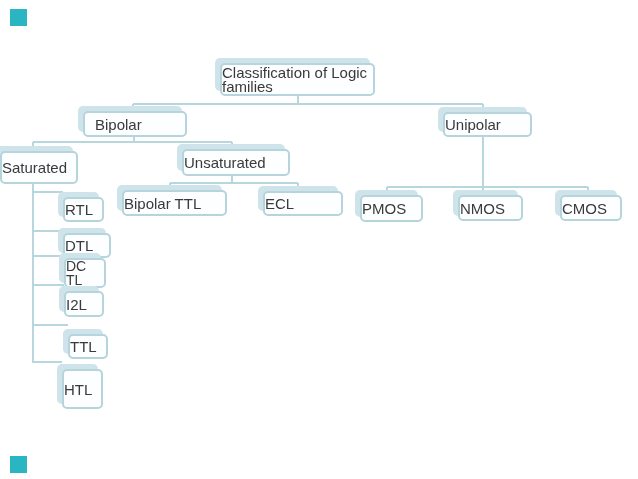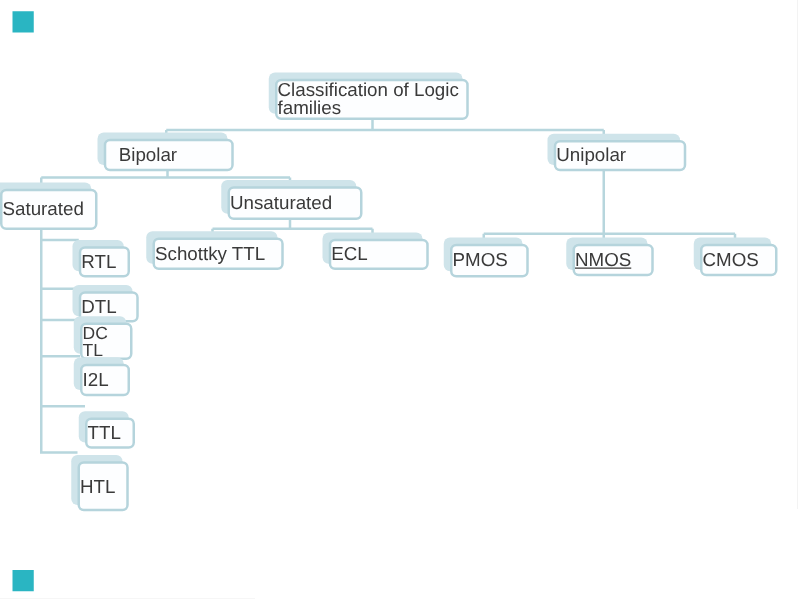--- a/index.html
+++ b/index.html
@@ -27,27 +27,27 @@
     border:2px solid var(--box-border);
     border-radius:5px;
     box-shadow:-5px -5px 0 0 var(--box-shadow);
     display:flex;flex-direction:column;align-items:flex-start;justify-content:center;
     text-align:center;color:var(--text);
     font-size:15px;line-height:15px;white-space:nowrap;overflow:hidden;
   }
   .node span{display:block;}
   #n-classification{left:220px;top:63px;width:155px;height:33px;font-size:15px;line-height:14px;}
   #n-bipolar{left:83px;top:111px;width:104px;height:26px;padding-left:10px;}
-  #n-unipolar{left:443px;top:112px;width:106px;height:25px;}
+  #n-unipolar{left:443px;top:112px;width:89px;height:25px;}
   #n-saturated{left:0px;top:151px;width:78px;height:33px;}
   #n-unsaturated{left:182px;top:149px;width:108px;height:27px;}
   #n-schottky{left:122px;top:190px;width:105px;height:26px;}
   #n-ecl{left:263px;top:191px;width:80px;height:25px;}
   #n-pmos{left:360px;top:195px;width:63px;height:27px;}
-  #n-nmos{left:458px;top:195px;width:65px;height:26px;text-decoration:underline;}
+  #n-nmos{left:458px;top:195px;width:65px;height:26px;}
   #n-cmos{left:560px;top:195px;width:62px;height:26px;}
   #n-rtl{left:63px;top:197px;width:41px;height:25px;}
   #n-dtl{left:63px;top:233px;width:48px;height:25px;}
   #n-dctl{left:64px;top:258px;width:42px;height:30px;font-size:14px;line-height:14px;}
   #n-i2l{left:64px;top:291px;width:40px;height:26px;}
   #n-ttl{left:68px;top:334px;width:40px;height:25px;}
   #n-htl{left:62px;top:369px;width:41px;height:40px;}
 </style>
 </head>
 <body>
@@ -80,21 +80,21 @@
 
   <div id="n-saturated" class="node">
     <span>Saturated</span>
   </div>
 
   <div id="n-unsaturated" class="node">
     <span>Unsaturated</span>
   </div>
 
   <div id="n-schottky" class="node">
-    <span>Schottky TTL</span>
+    <span>Bipolar TTL</span>
   </div>
 
   <div id="n-ecl" class="node">
     <span>ECL</span>
   </div>
 
   <div id="n-pmos" class="node">
     <span>PMOS</span>
   </div>
 

